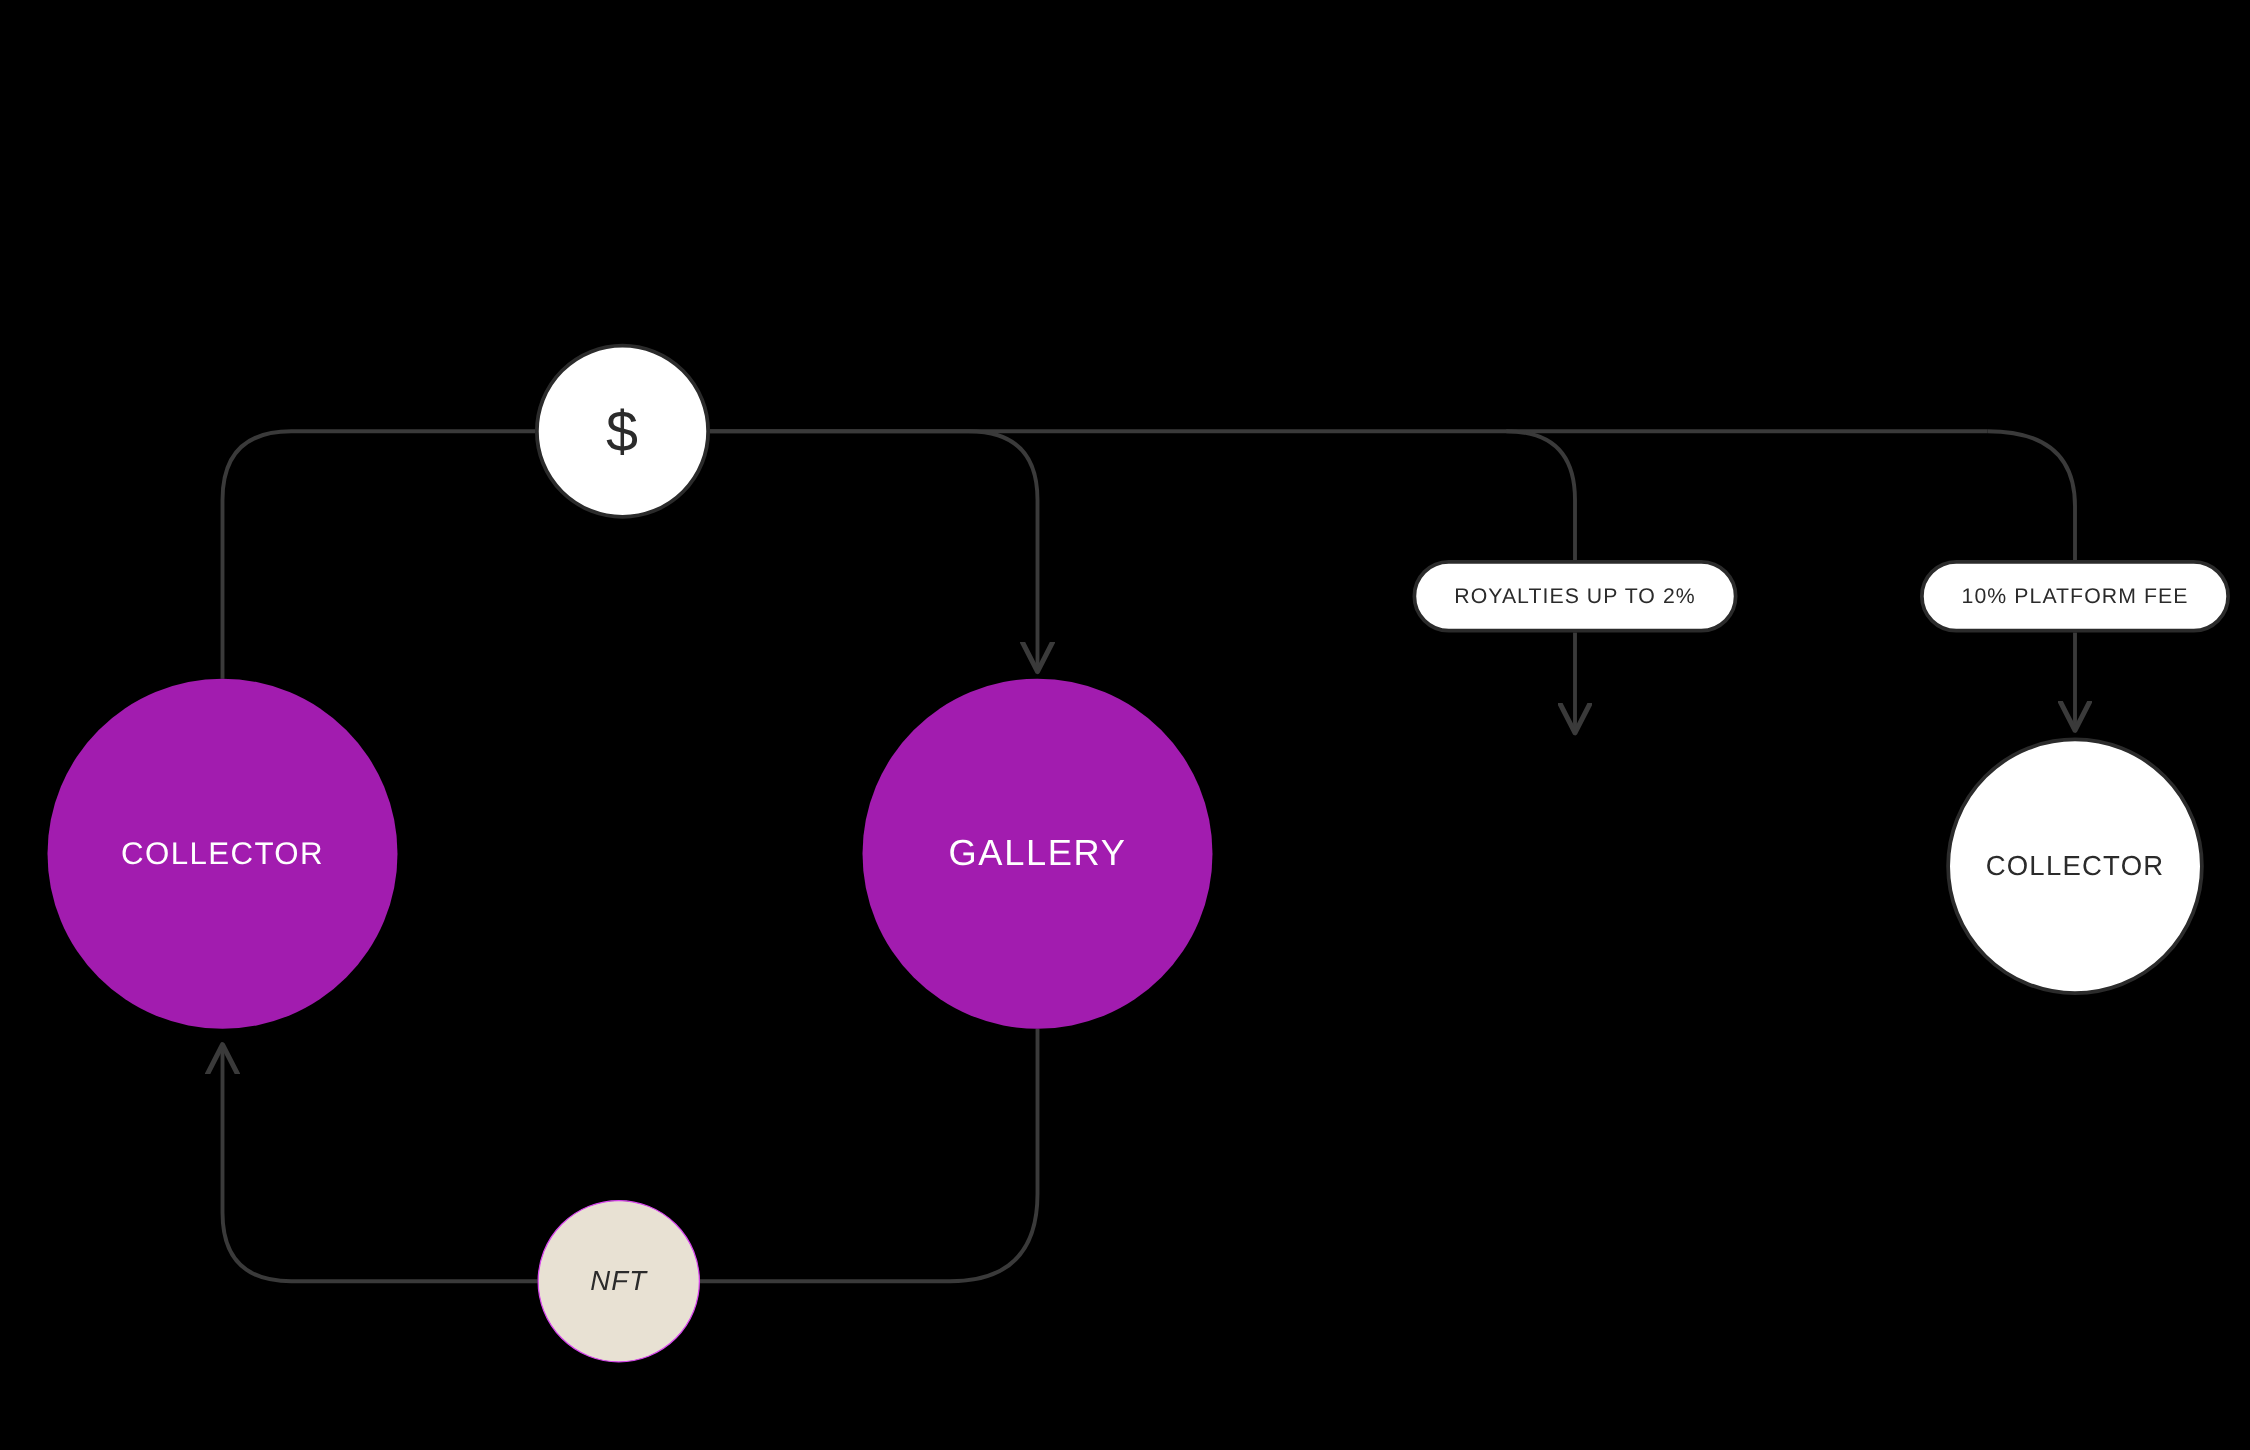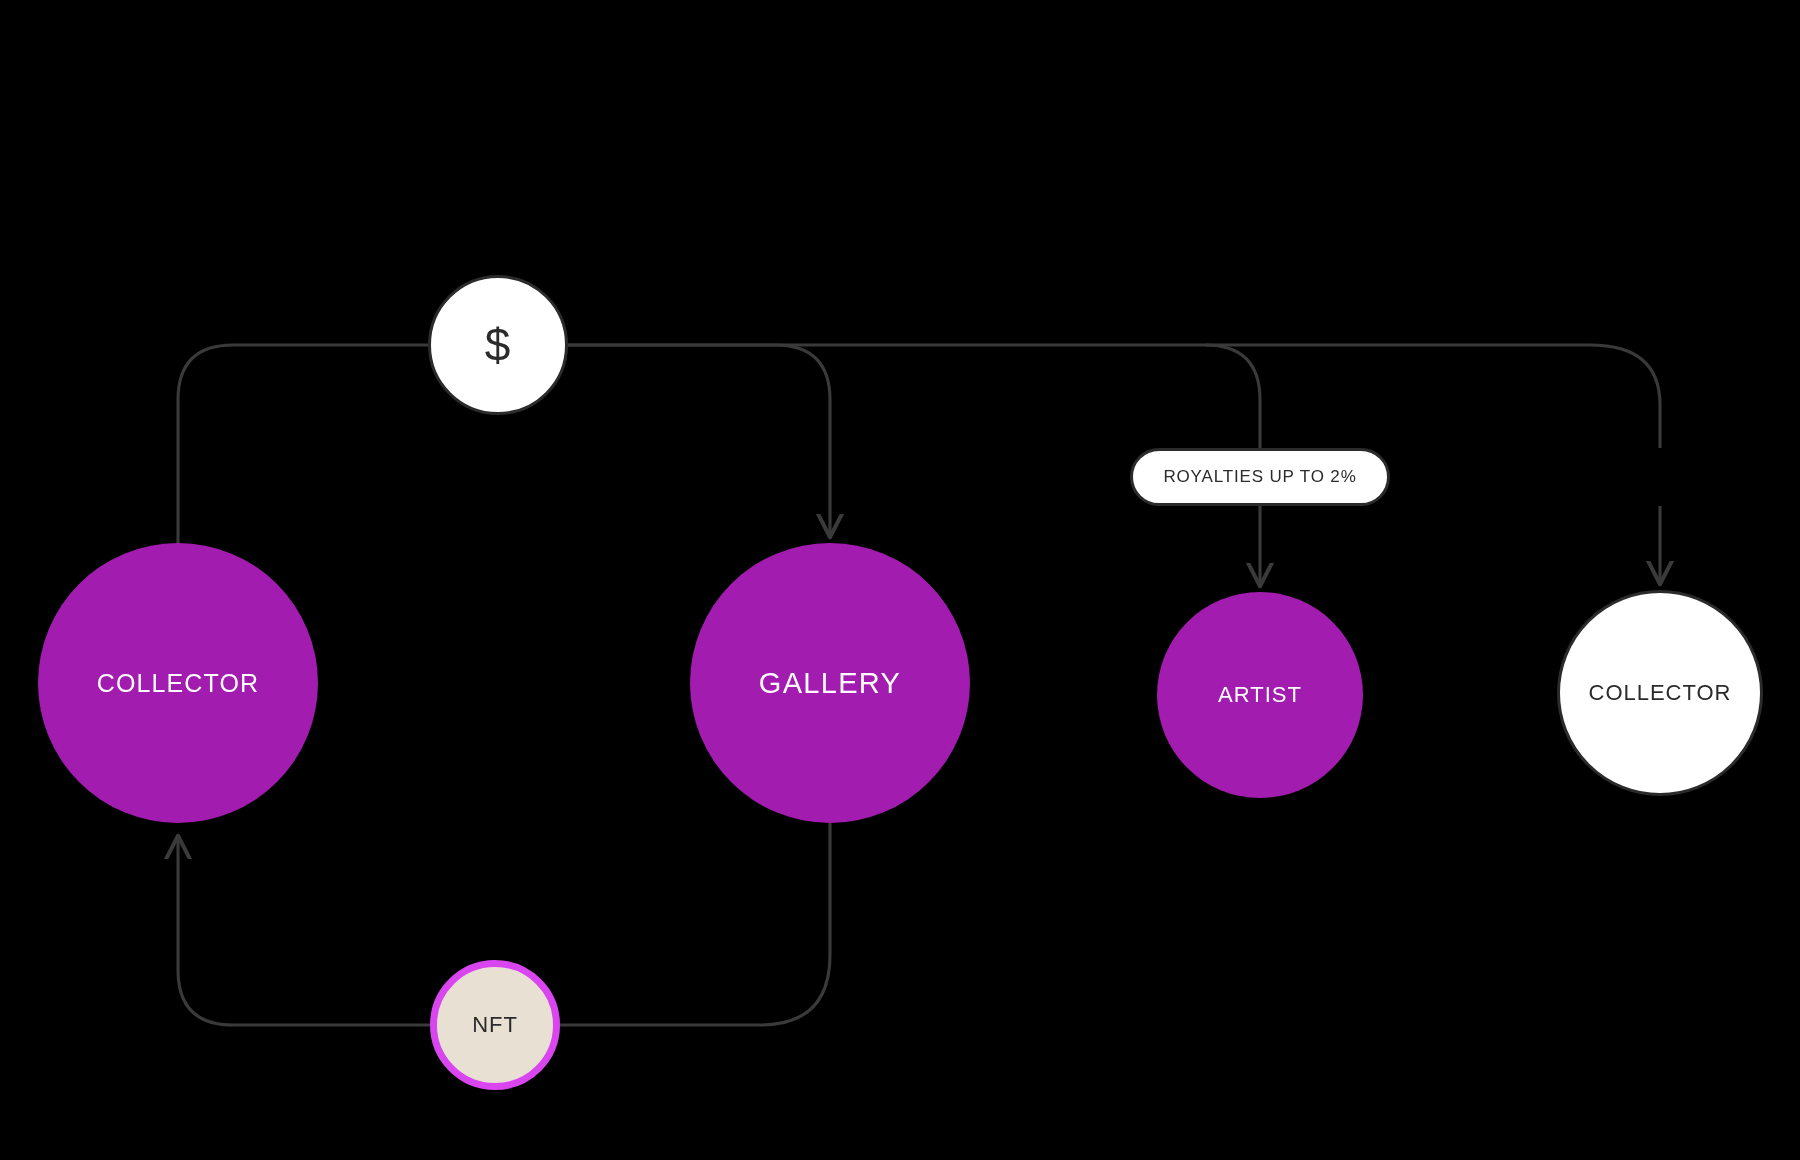--- a/index.html
+++ b/index.html
@@ -38,21 +38,22 @@
     color: #ffffff;
   }
   .node-white {
     background: #ffffff;
     color: #2b2b2b;
     border: 3px solid #2b2b2b;
   }
   .node-cream {
     background: #e8e1d3;
     color: #2b2b2b;
-    border: 7px solid #d946ef;
+    border: 1px solid #d946ef;
+    font-style: italic;
   }
   .pill {
     position: absolute;
     display: flex;
     align-items: center;
     justify-content: center;
     background: #ffffff;
     color: #2b2b2b;
     border: 3px solid #2b2b2b;
     border-radius: 999px;
@@ -103,34 +104,34 @@
   </svg>
 
   <div class="node node-dark" style="left:38px; top:543px; width:280px; height:280px; font-size:25px;">
     <span>COLLECTOR</span>
   </div>
 
   <div class="node node-dark" style="left:690px; top:543px; width:280px; height:280px; font-size:29px;">
     <span>GALLERY</span>
   </div>
 
-  <div class="node node-dark" style="left:1157px; top:592px; width:206px; height:206px; font-size:22px;">
-    <span>ARTIST</span>
-  </div>
 
   <div class="node node-white" style="left:1557px; top:590px; width:206px; height:206px; font-size:22px;">
     <span>COLLECTOR</span>
   </div>
 
   <div class="node node-white" style="left:428px; top:275px; width:140px; height:140px;">
     <span class="glyph-dollar">$</span>
   </div>
 
   <div class="node node-cream" style="left:430px; top:960px; width:130px; height:130px; font-size:22px;">
     <span>NFT</span>
   </div>
 
   <div class="pill" style="left:1130px; top:448px; width:260px; height:58px; font-size:17px;">
     <span>ROYALTIES UP TO 2%</span>
   </div>
 
+  <div class="pill" style="left:1536px; top:448px; width:248px; height:58px; font-size:17px;">
+    <span>10% PLATFORM FEE</span>
+  </div>
 
 </div>
 
 </body></html>

